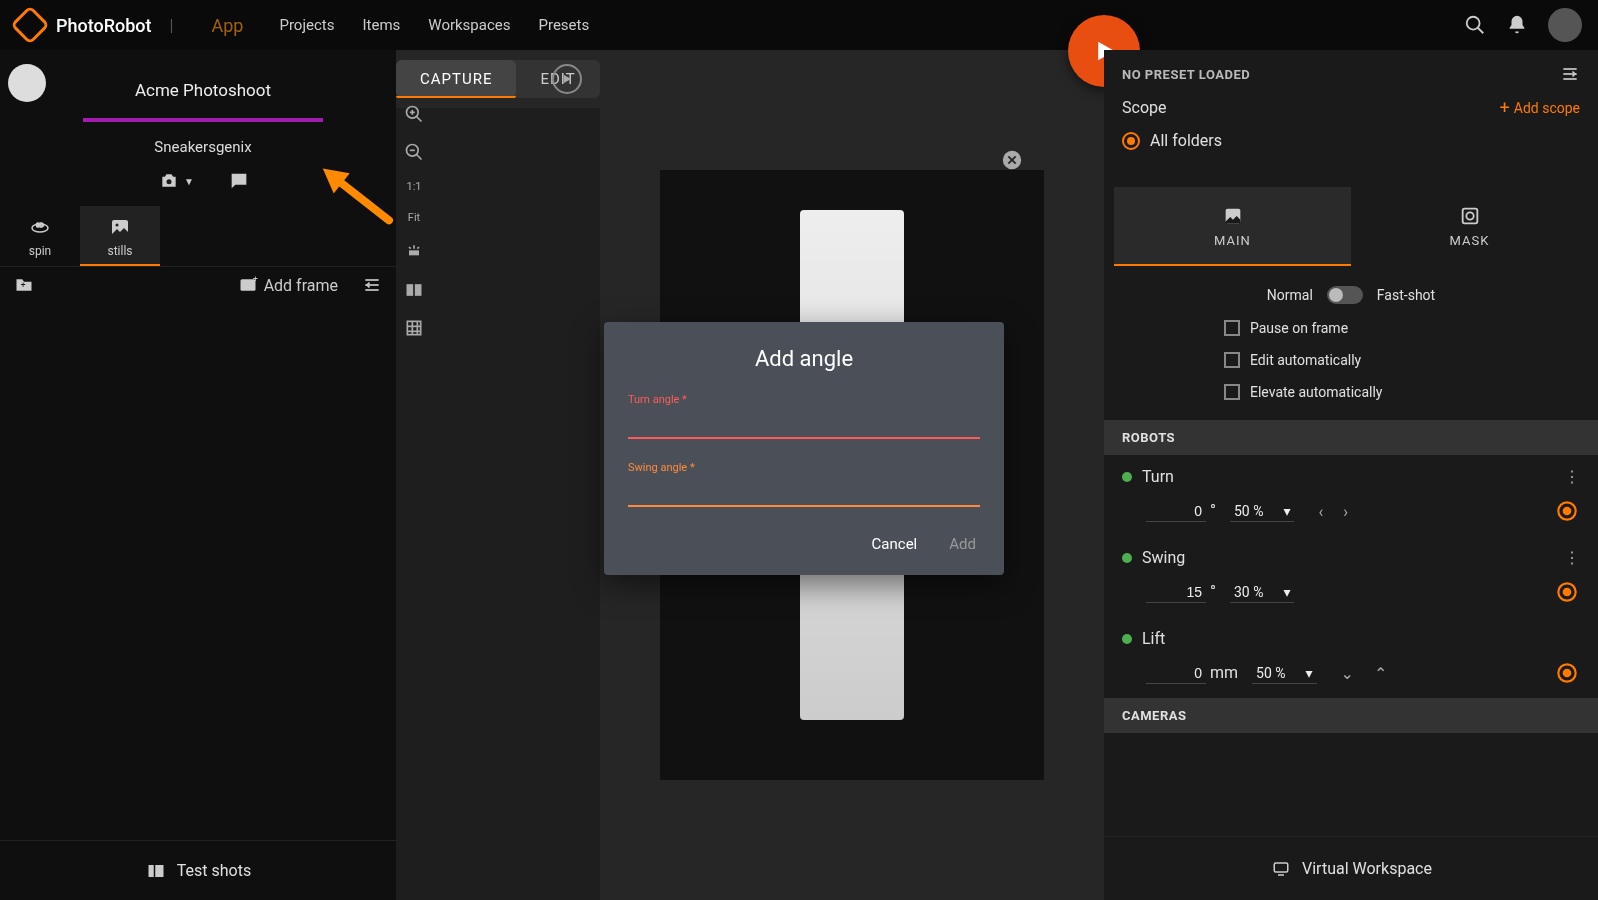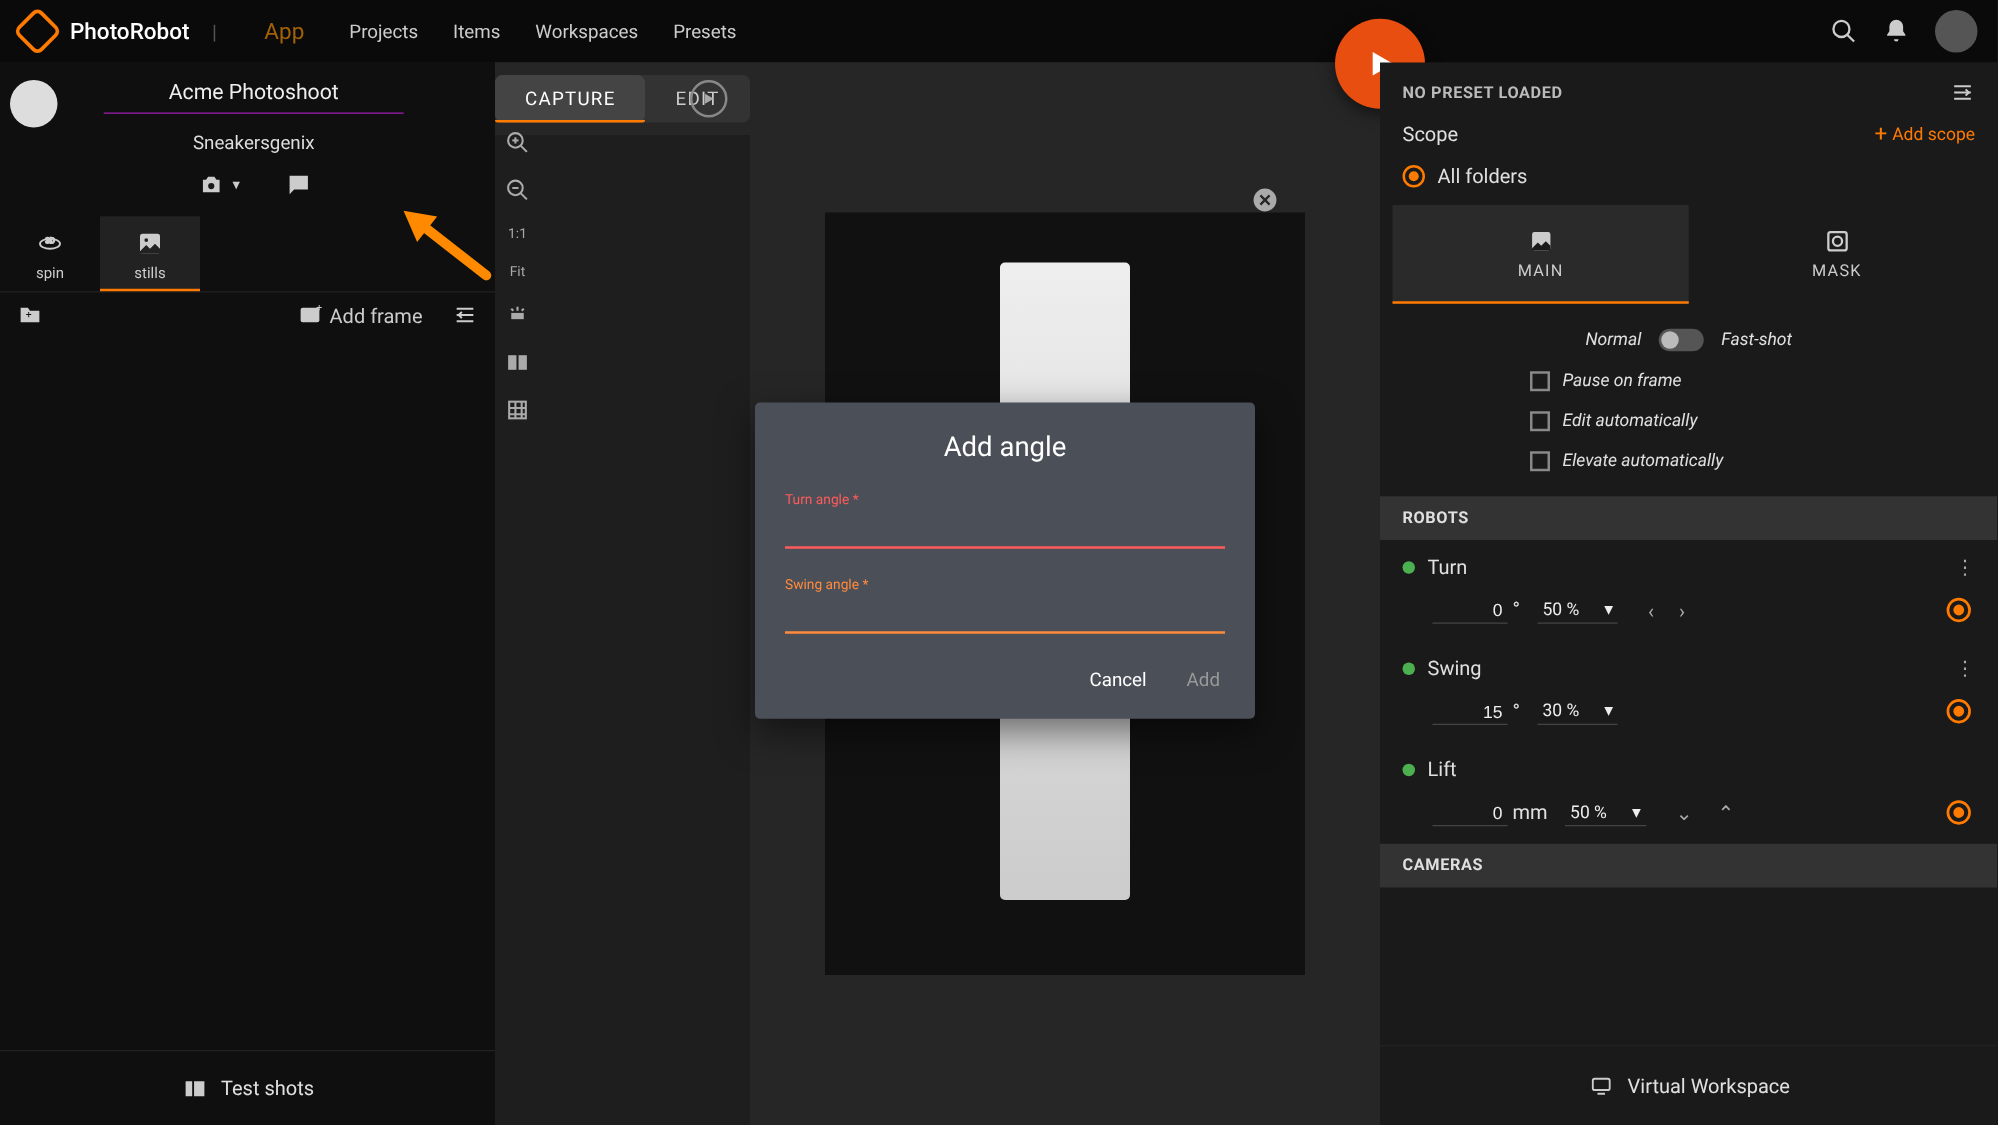--- a/index.html
+++ b/index.html
@@ -52,21 +52,21 @@
   align-items: flex-start;
   gap: 10px;
 }
 .project-thumb {
   width: 38px; height: 38px; border-radius: 50%;
   background: #ddd;
   margin-left: 8px;
   flex-shrink: 0;
 }
 .project-titles { flex: 1; text-align: center; padding-right: 46px; }
-.project-title { font-size: 17px; color: #eee; border-bottom: 1px solid #a21caf; padding-bottom: 6px; margin: 0 auto; width: 240px; }
+.project-title { font-size: 17px; color: #eee; border-bottom: 4px solid #a21caf; padding-bottom: 18px; margin: 16px auto; width: 240px; }
 .item-name { font-size: 15px; color: #ddd; margin-top: 14px; }
 .project-icons { display:flex; justify-content:center; gap: 34px; margin-top: 14px; }
 .tabs-left { display: flex; margin-top: 14px; }
 .tab-left { flex: 0 0 80px; text-align: center; padding: 10px 0 8px 0; font-size: 12px; color: #ccc; cursor: pointer; position:relative; }
 .tab-left.active { background: #222; }
 .tab-left.active::after { content:""; position:absolute; bottom:0; left:0; right:0; height:2px; background:#ff7a00; }
 .tab-left svg { display:block; margin: 0 auto 4px auto; }
 .folder-row {
   display:flex; align-items:center; padding: 8px 14px;
   color: #ccc; gap: 10px;
@@ -129,25 +129,25 @@
 }
 .rp-header { display:flex; align-items:center; padding: 14px 18px; }
 .rp-header span { font-size: 13px; font-weight:700; color:#bbb; letter-spacing:.5px; }
 .rp-header .collapse { margin-left:auto; cursor:pointer; }
 .scope-row { display:flex; align-items:center; padding: 0 18px 10px 18px; }
 .add-scope { margin-left:auto; color:#ff7a00; font-size:14px; display:flex; align-items:center; gap:4px; cursor:pointer; }
 .radio-row { display:flex; align-items:center; gap:10px; padding: 4px 18px 14px 18px; }
 .radio-dot { width:18px; height:18px; border-radius:50%; border:2px solid #ff7a00; display:flex; align-items:center; justify-content:center;}
 .radio-dot::after { content:""; width:8px; height:8px; border-radius:50%; background:#ff7a00; }
 .rp-tabs { display:flex; margin: 0 10px; }
-.rp-tab { flex:1; text-align:center; padding: 18px 0; font-size:13px; letter-spacing:1px; cursor:pointer; position:relative; color:#ccc; }
+.rp-tab { flex:1; text-align:center; padding: 18px 0; font-size:13px; letter-spacing:1px; cursor:pointer; position:relative; color:#ccc;margin-top:23px; }
 .rp-tab.active { background:#2a2a2a; }
 .rp-tab.active::after { content:""; position:absolute; bottom:0; left:0; right:0; height:2px; background:#ff7a00; }
 .rp-tab svg { display:block; margin: 0 auto 6px auto; }
-.rp-options { padding: 20px 0 20px 0; display:flex; flex-direction:column; gap: 16px; align-items:center;font-style:italic; }
+.rp-options { padding: 20px 0 20px 0; display:flex; flex-direction:column; gap: 16px; align-items:center; }
 .toggle-row { display:flex; align-items:center; gap: 14px; font-size:14px; }
 .toggle { width: 36px; height: 18px; background:#555; border-radius: 10px; position:relative; cursor:pointer; }
 .toggle::after { content:""; width:14px; height:14px; background:#bbb; border-radius:50%; position:absolute; top:2px; left:2px; }
 .check-row { display:flex; align-items:center; gap:10px; font-size:14px; padding-left: 120px; width:100%; }
 .checkbox { width:16px; height:16px; border:2px solid #888; }
 .section-head { background:#333; padding: 10px 18px; font-size:13px; font-weight:700; letter-spacing:.5px; }
 .robot-item { padding: 12px 18px; }
 .robot-title { display:flex; align-items:center; gap:10px; }
 .status-dot { width:10px; height:10px; border-radius:50%; background:#4caf50; }
 .robot-title .more { margin-left:auto; cursor:pointer; color:#aaa; }

